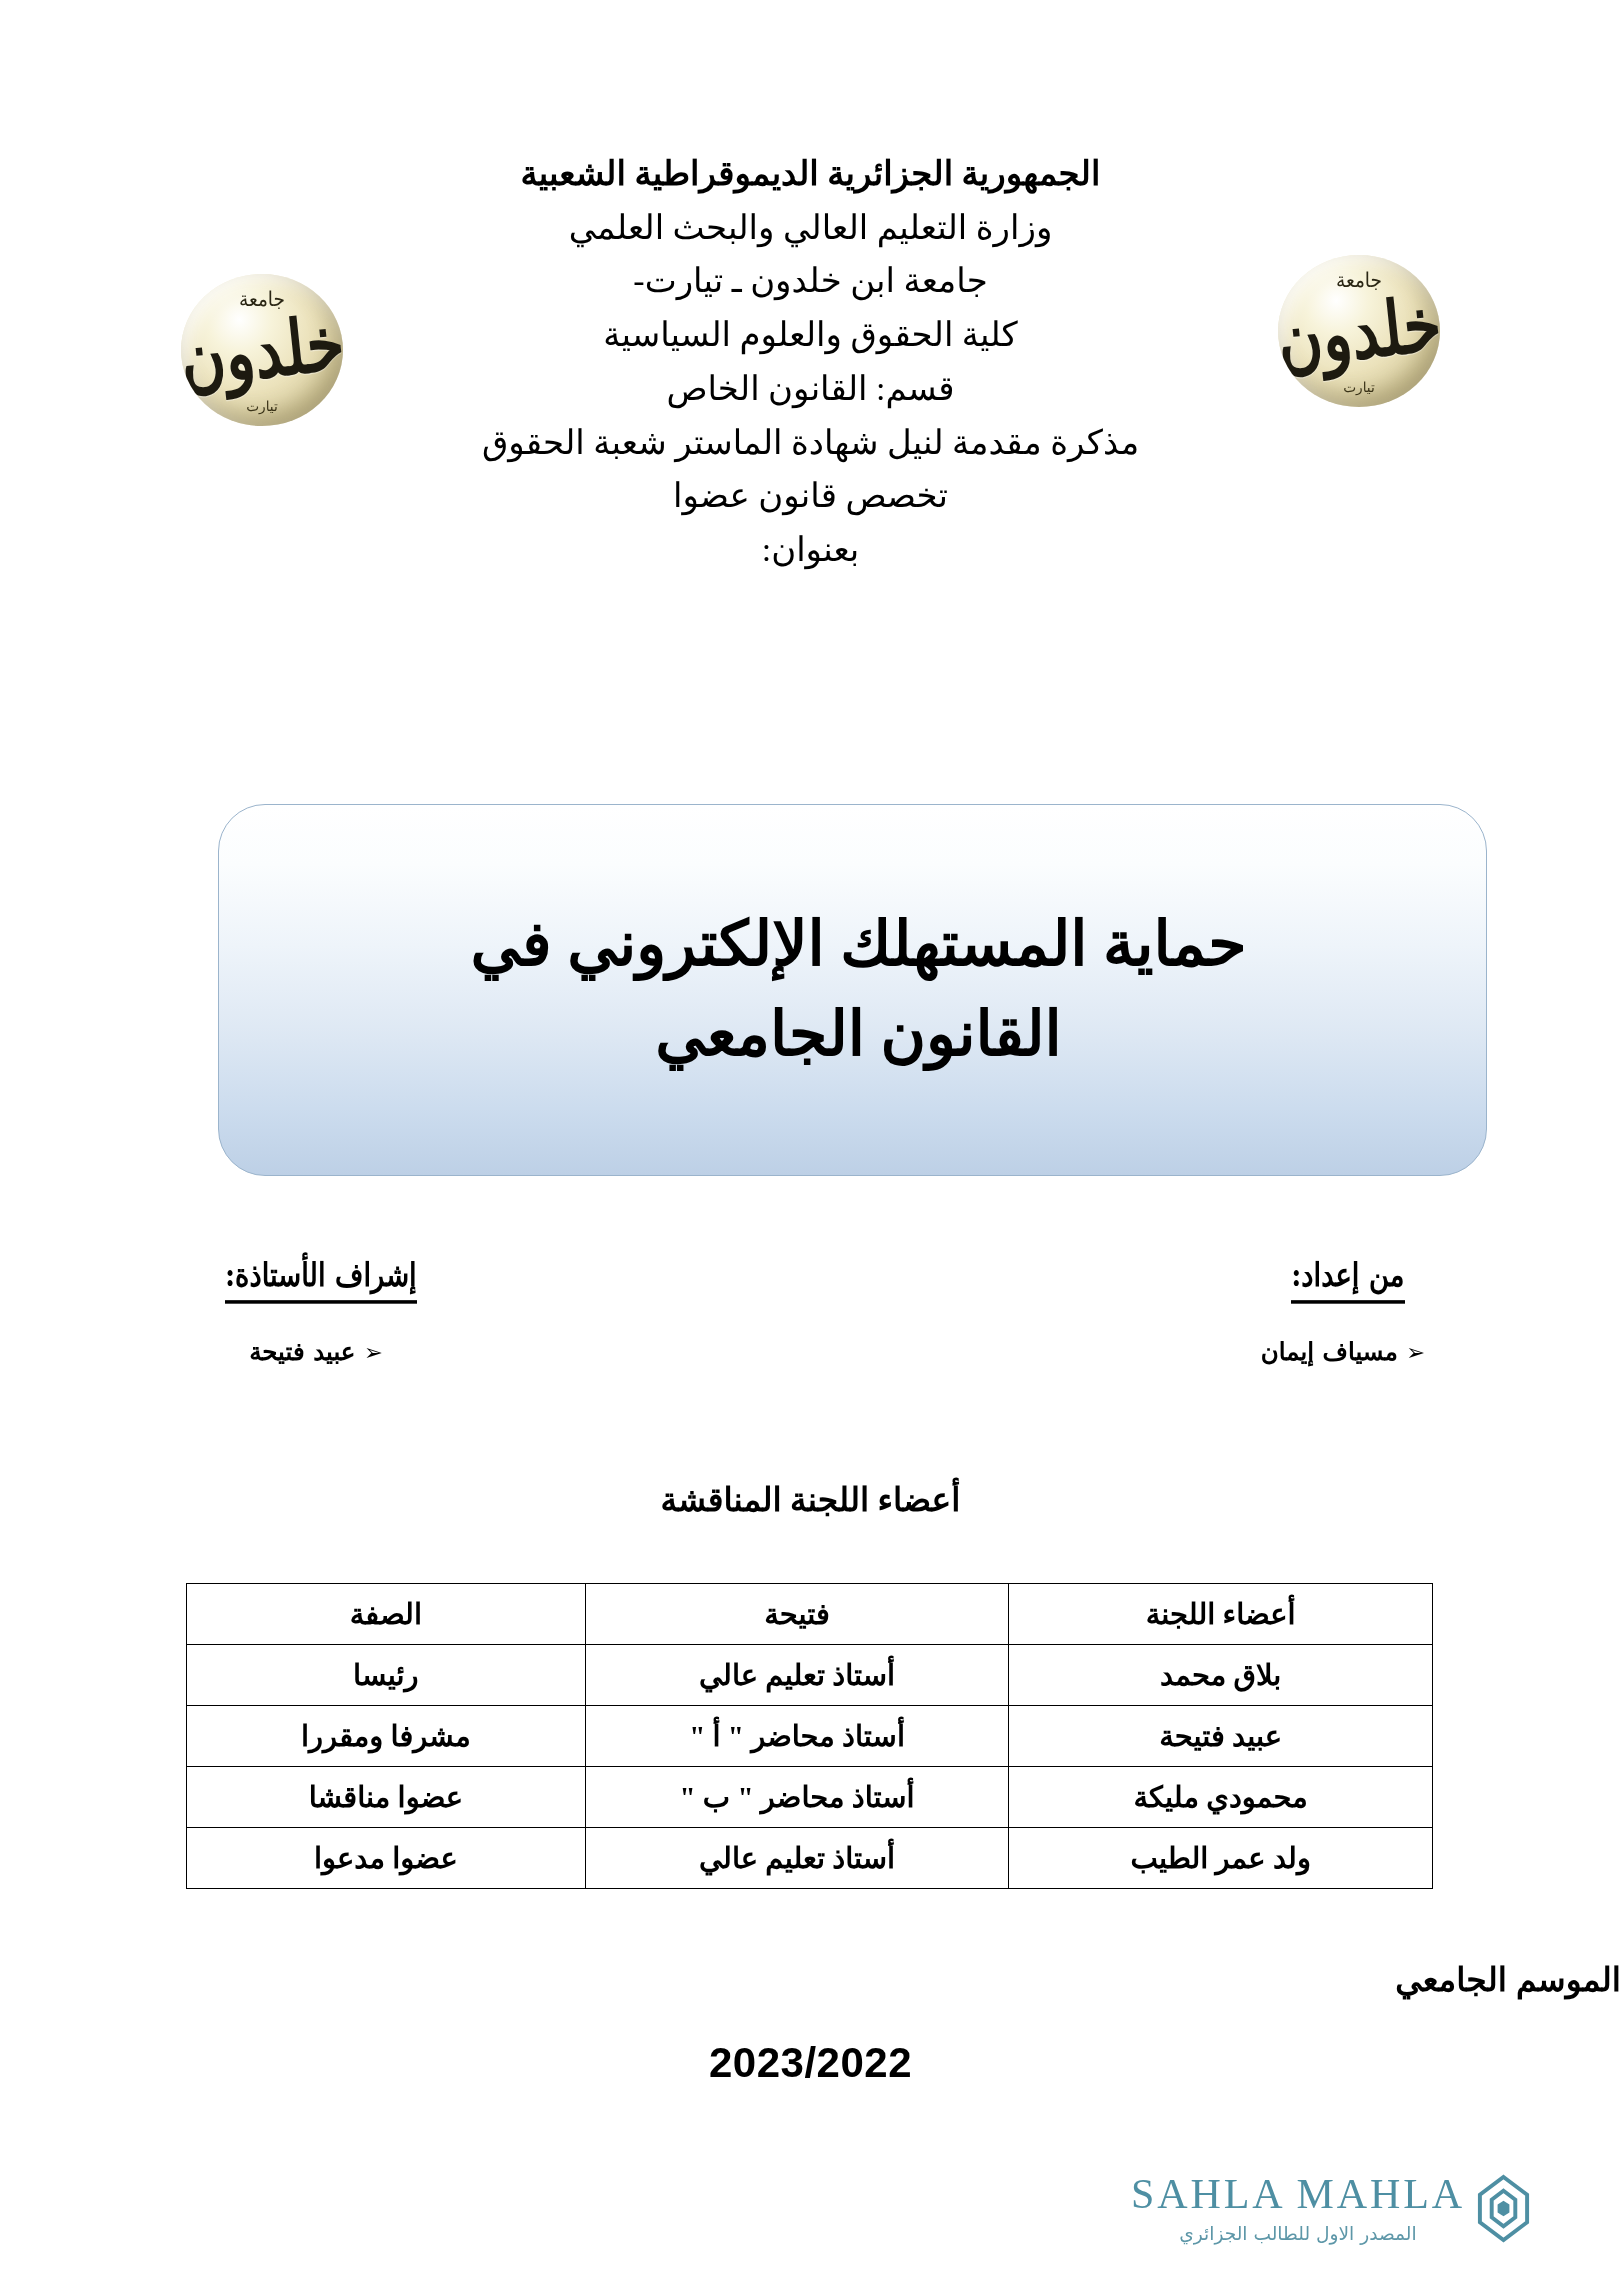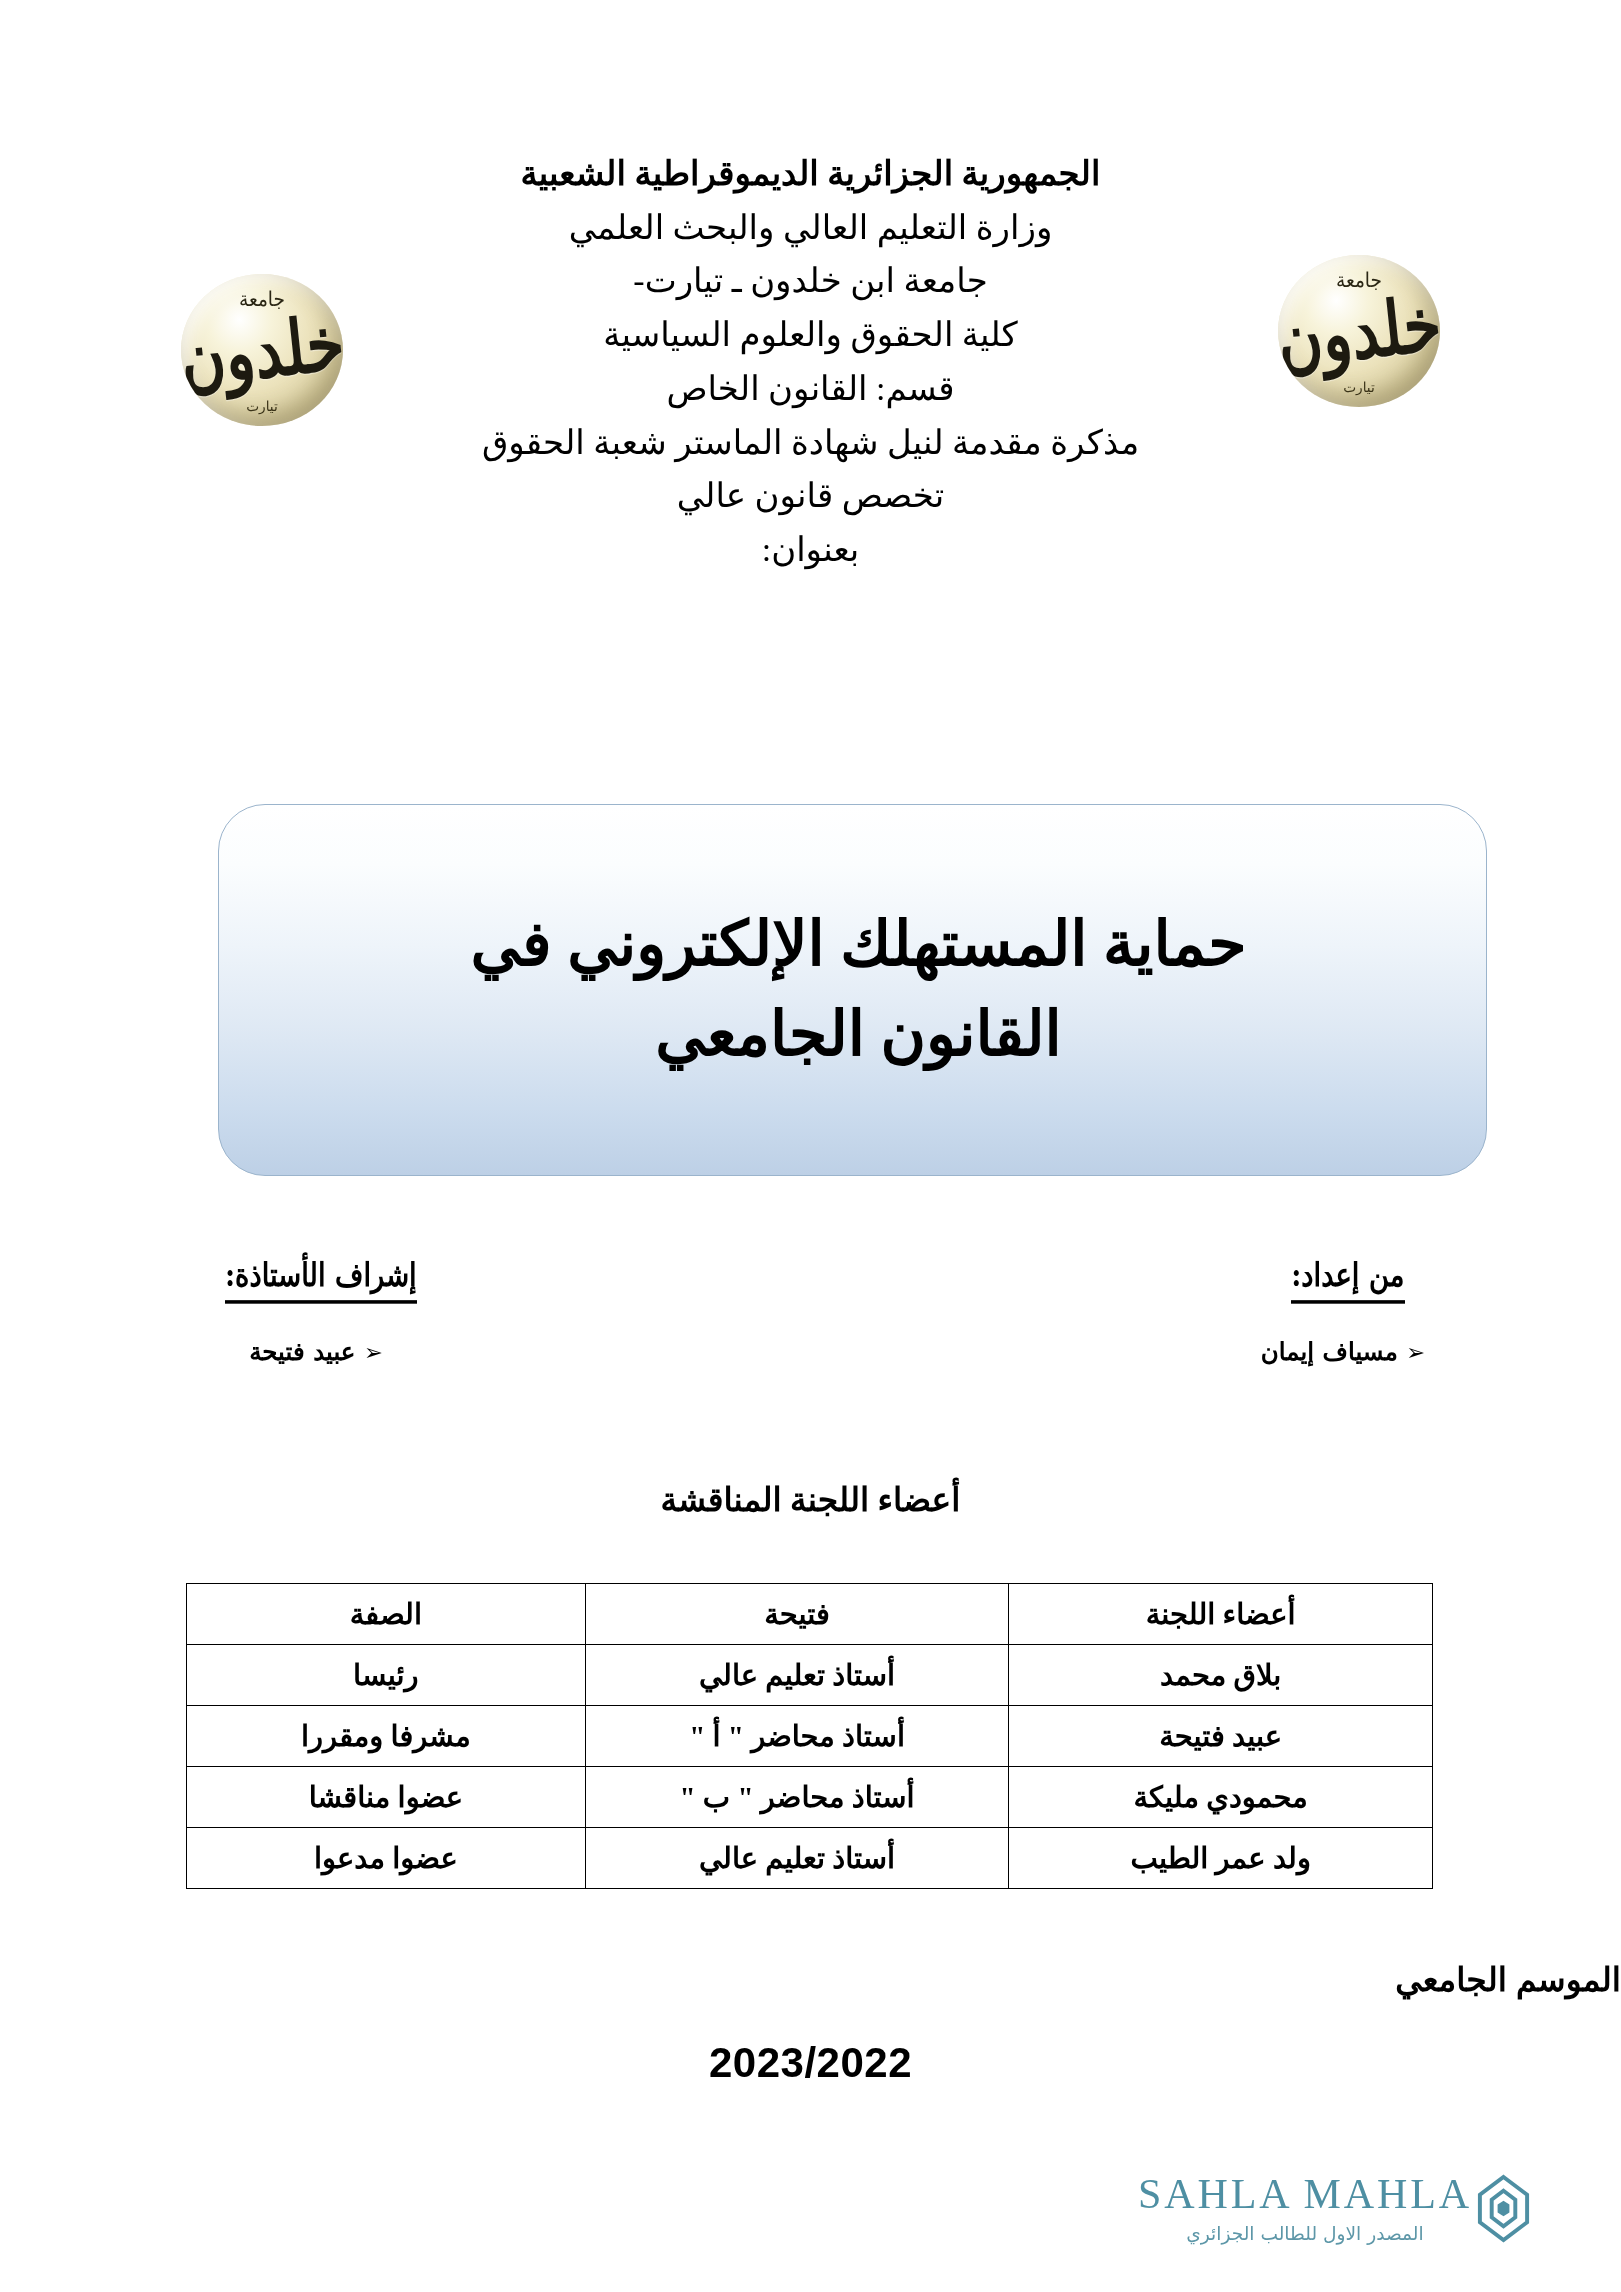--- a/index.html
+++ b/index.html
@@ -219,21 +219,21 @@
     letter-spacing: 0.5px;
   }
 
   
   .watermark {
     position: absolute;
     right: 88px;
     bottom: 49px;
     display: flex;
     align-items: center;
-    gap: 2px;
+    gap: 9px;
     direction: ltr;
   }
   .wm-text { text-align: center; }
   .wm-title {
     font-family: "Liberation Serif", "DejaVu Serif", serif;
     font-size: 42px;
     letter-spacing: 2.9px;
     color: #4e8fa3;
     line-height: 1;
   }
@@ -258,21 +258,21 @@
 
 <div class="page">
 
   <div class="header">
     <div class="header-line bold">الجمهورية الجزائرية الديموقراطية الشعبية</div>
     <div class="header-line">وزارة التعليم العالي والبحث العلمي</div>
     <div class="header-line">جامعة ابن خلدون ـ تيارت-</div>
     <div class="header-line">كلية الحقوق والعلوم السياسية</div>
     <div class="header-line">قسم: القانون الخاص</div>
     <div class="header-line">مذكرة مقدمة لنيل شهادة الماستر شعبة الحقوق</div>
-    <div class="header-line">تخصص قانون عالي</div>
+    <div class="header-line">تخصص قانون عضوا</div>
     <div class="header-line">بعنوان:</div>
   </div>
 
   <div class="logo" id="logo-left">
     <span class="calig-small">جامعة</span>
     <span class="calig">خلدون</span>
     <span class="calig-tiny">تيارت</span>
   </div>
 
   <div class="logo" id="logo-right">

